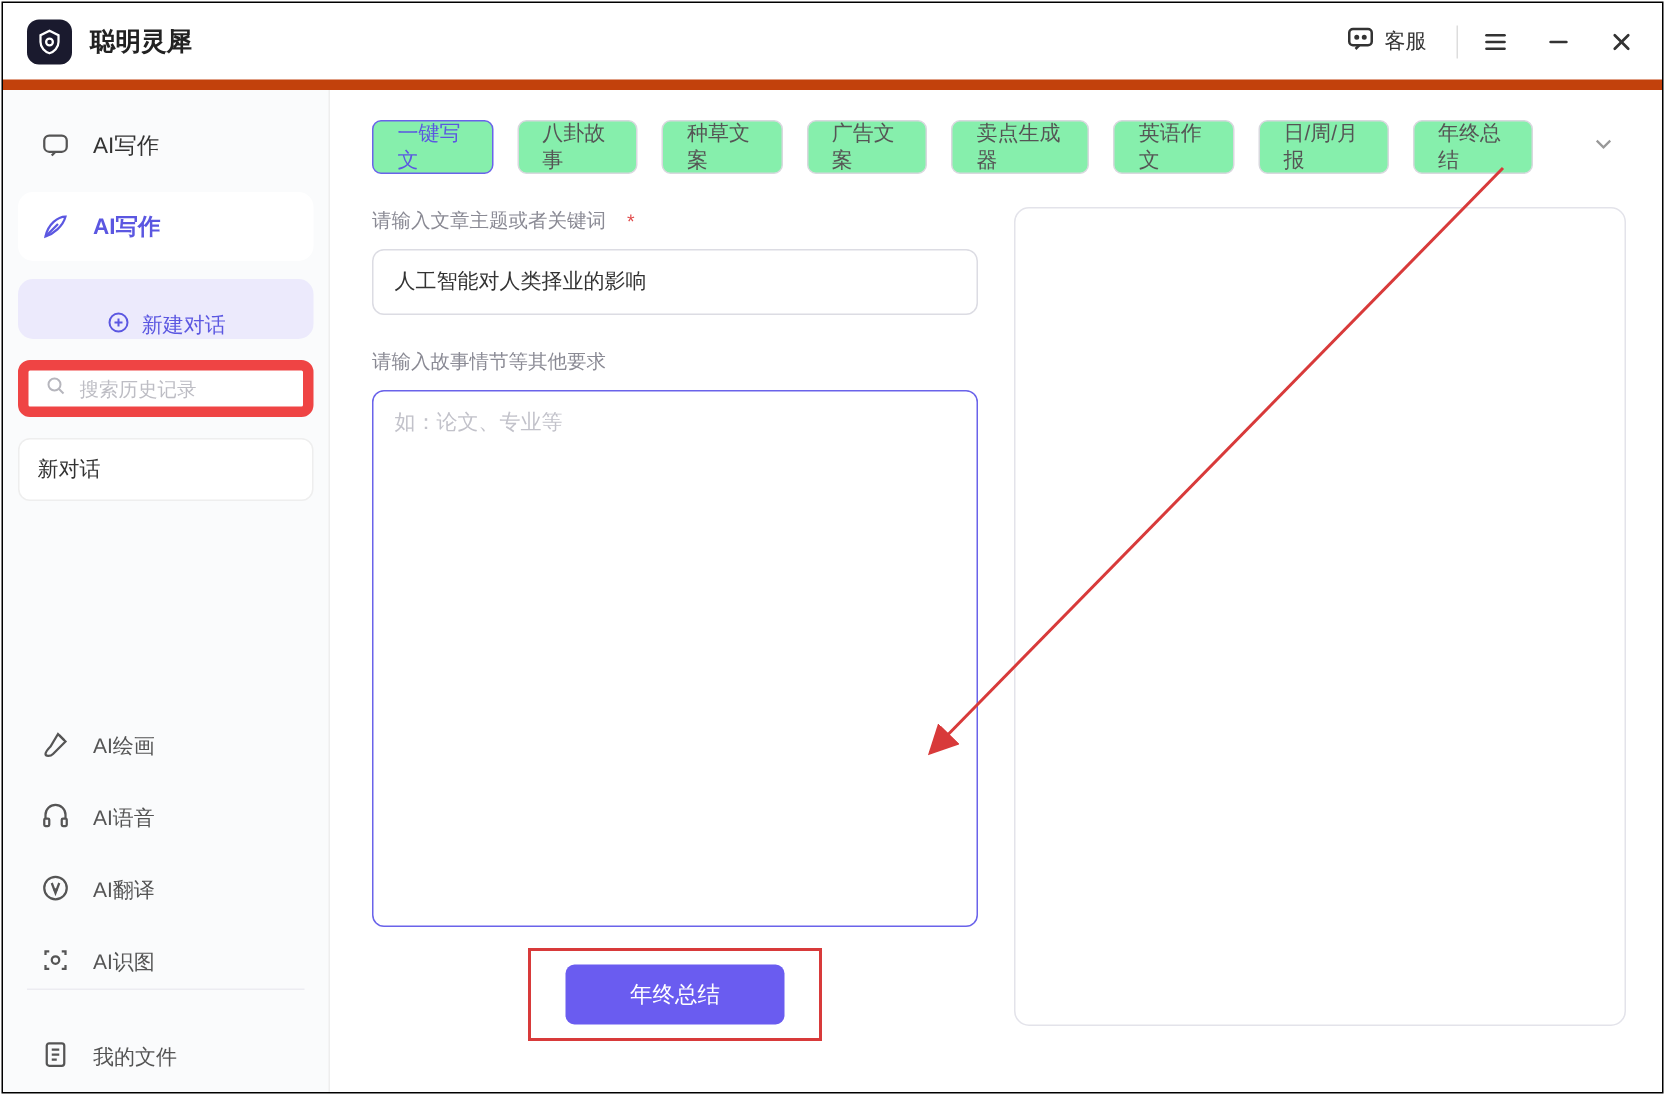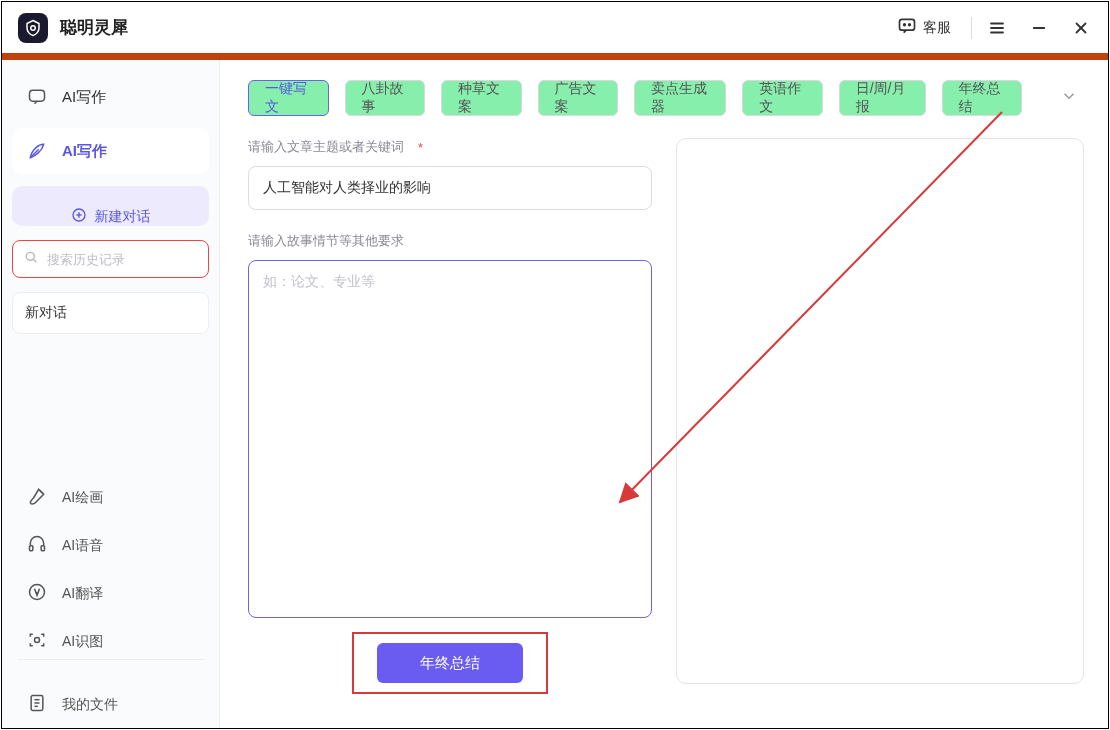--- a/index.html
+++ b/index.html
@@ -25,21 +25,21 @@
   
   .sidebar { width: 218px; background: #fafbfc; border-right: 1px solid #eee; display: flex; flex-direction: column; padding: 14px 10px 10px 10px; gap: 8px; }
   .nav-item { display: flex; align-items: center; gap: 14px; height: 46px; padding: 0 14px; border-radius: 10px; font-size: 15px; color: #333; cursor: pointer; }
   .nav-item.active { background: #fff; color: #5b57e1; font-weight: 600; }
   .nav-item .icon { width: 22px; height: 22px; display: flex; align-items: center; justify-content: center; }
   .nav-item .icon svg { width: 20px; height: 20px; }
 
   .new-chat { margin-top: 4px; height: 40px; border-radius: 10px; background: #eceafc; color: #5b57e1; display: flex; align-items: flex-end; justify-content: center; gap: 8px; font-size: 14px; font-weight: 500; cursor: pointer; }
   .new-chat svg { width: 16px; height: 16px; }
 
-  .search-wrap { margin-top: 6px; height: 38px; border: 1px solid #ef4444; border-radius: 8px; background: #fff; display: flex; align-items: center; padding: 0 10px; gap: 8px; }
+  .search-wrap { margin-top: 6px; height: 38px; border: 7px solid #ef4444; border-radius: 8px; background: #fff; display: flex; align-items: center; padding: 0 10px; gap: 8px; }
   .search-wrap svg { width: 16px; height: 16px; color: #aaa; flex-shrink: 0; }
   .search-wrap input { border: none; outline: none; width: 100%; font-size: 13px; color: #666; background: transparent; }
   .search-wrap input::placeholder { color: #bdbdc4; }
 
   .history-list { margin-top: 6px; }
   .history-item { height: 42px; display: flex; align-items: center; padding: 0 12px; border: 1px solid #eee; border-radius: 8px; background: #fff; font-size: 14px; color: #333; cursor: pointer; }
 
   .sidebar-flex { flex: 1; }
   .sidebar-bottom { display: flex; flex-direction: column; gap: 2px; padding-bottom: 4px; }
   .sb-item { display: flex; align-items: flex-end; gap: 14px; height: 46px; padding: 0 14px; font-size: 14px; color: #545454; cursor: pointer; }

